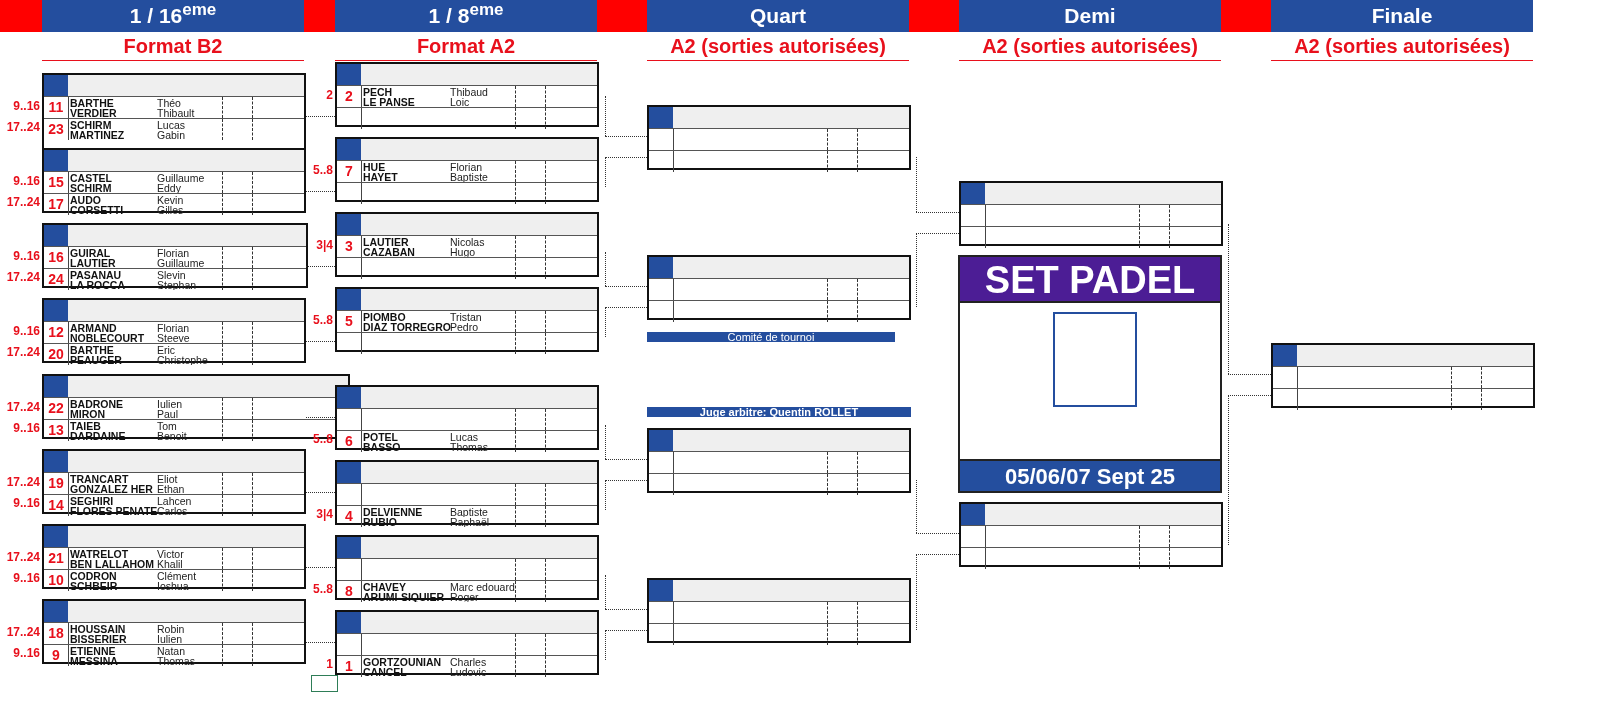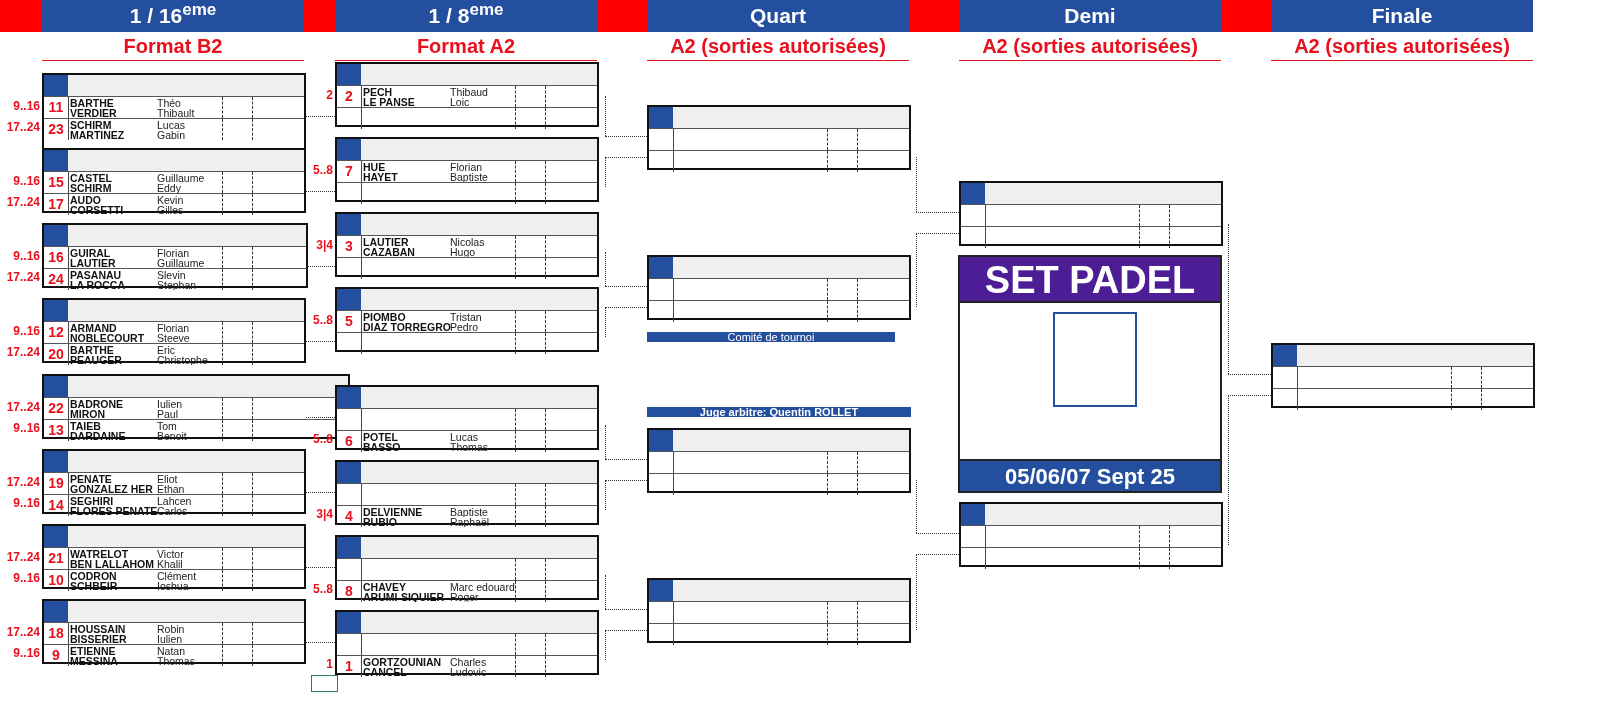--- a/index.html
+++ b/index.html
@@ -182,21 +182,21 @@
     </div>
     <div class="lab" style="left:0;top:400px;">17..24</div>
     <div class="lab" style="left:0;top:421px;">9..16</div>
     <div class="conn" style="left:306px;top:417px;width:29px;"></div>
     <div class="box" style="left:42px;top:449px;width:264px;height:65px;">
       <div class="top">
         <div class="flag"></div>
       </div>
       <div class="row">
         <div class="seedc">19</div>
-        <div class="n1">PENATE</div>
+        <div class="n1">TRANCART</div>
         <div class="f1">Eliot</div>
         <div class="n2">GONZALEZ HER</div>
         <div class="f2">Ethan</div>
         <div class="d1"></div>
         <div class="d2"></div>
       </div>
       <div class="row">
         <div class="seedc">14</div>
         <div class="n1">SEGHIRI</div>
         <div class="f1">Lahcen</div>

